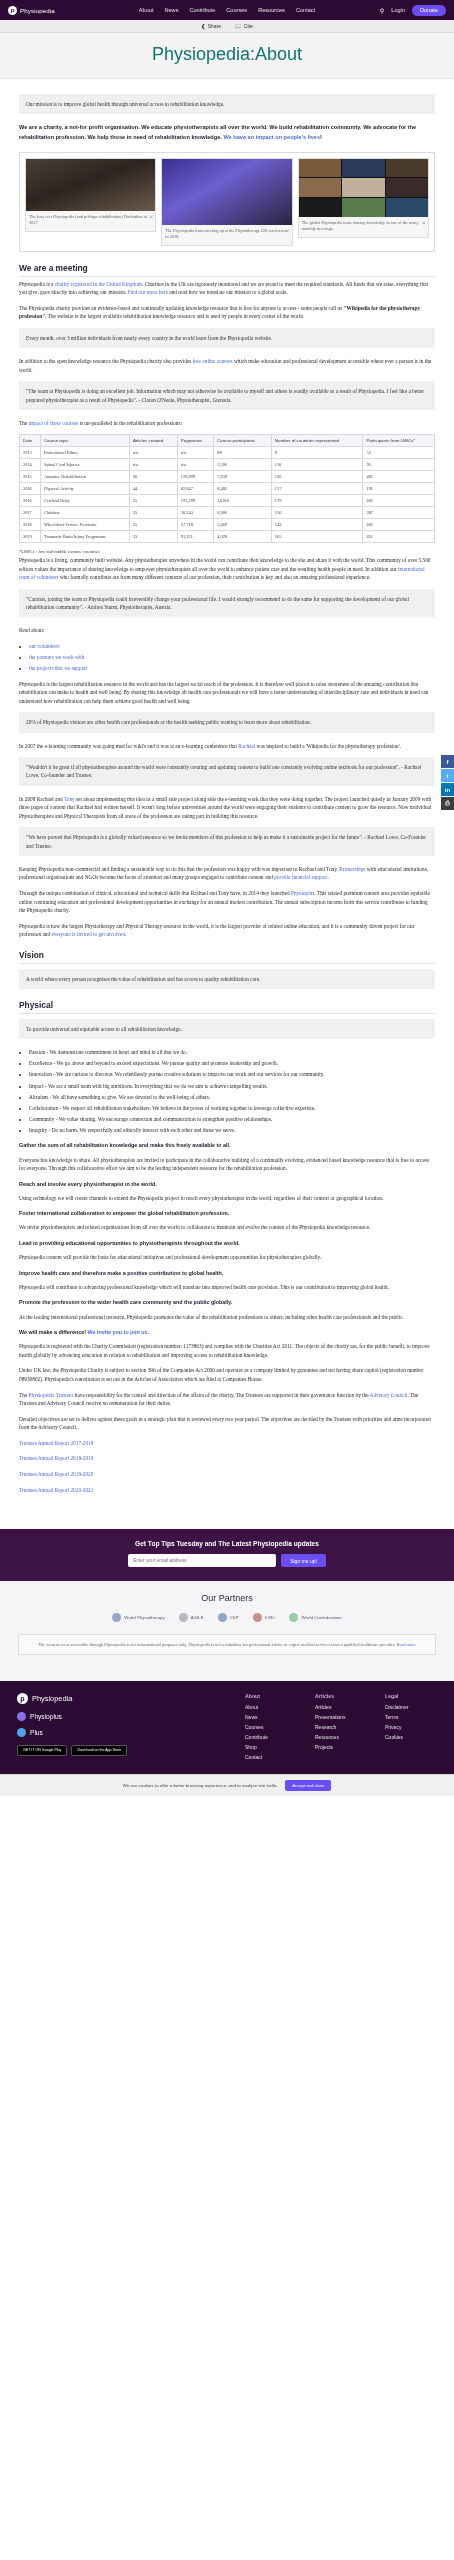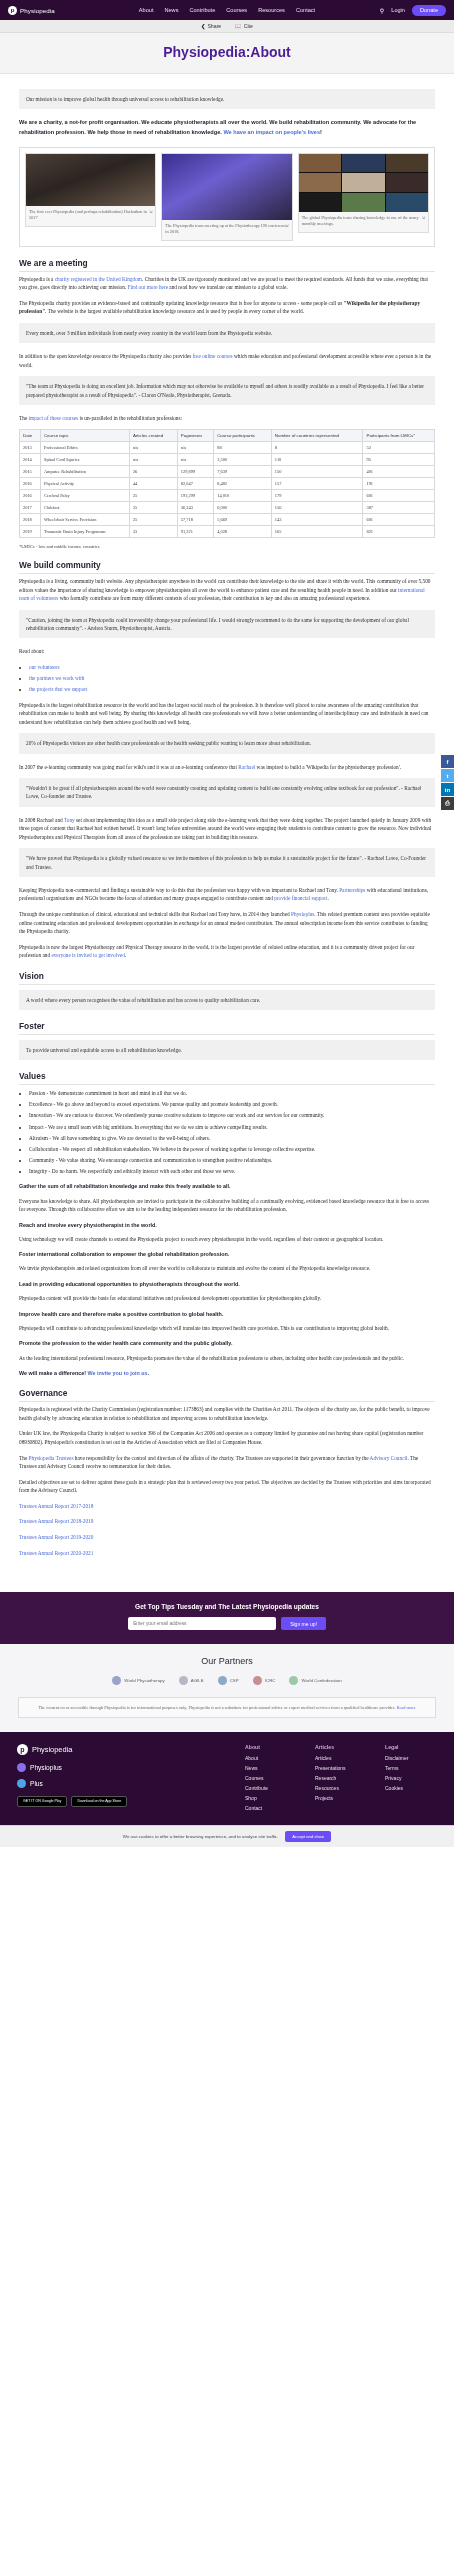--- a/index.html
+++ b/index.html
@@ -64,21 +64,21 @@
     display: flex; align-items: center; gap: 2px;
   }
 
   
   .titlewrap {
     background: #f4f4f4; padding: 11px 0 13px;
     text-align: center; border-bottom: 1px solid #e4e4e4;
   }
   .pagetitle {
     font-family: "Liberation Sans", sans-serif;
-    font-size: 14px; font-weight: 700; color: #4c1d95;
+    font-size: 18px; font-weight: 400; color: #0f766e;
   }
 
   
   .content { padding: 10px 19px 0; }
   .callout {
     background: #f0f0f0; padding: 6px 7px; margin: 5px 0 9px;
     font-size: 5.3px; color: #333; line-height: 1.55;
   }
   .lead {
     font-family: "Liberation Sans", sans-serif;
@@ -159,21 +159,21 @@
     font-size: 4.8px; padding: 0 5px; font-family: "Liberation Sans", sans-serif;
     color: #888;
   }
   .nlrow button {
     background: #6b4df6; color: #fff; border: none; border-radius: 2px;
     font-family: "Liberation Sans", sans-serif; font-size: 5px;
     padding: 0 9px; height: 13px; cursor: pointer;
   }
 
   
-  .partners { background: #f5f5f7; padding: 12px 18px 14px; text-align: center; }
+  .partners { background: #f5f5f7; padding: 12px 18px 26px; text-align: center; }
   .partners h3 {
     font-family: "Liberation Sans", sans-serif; font-size: 9px;
     color: #2b2b3a; font-weight: 400; margin-bottom: 10px;
   }
   .plogos { display: flex; align-items: center; justify-content: center; gap: 14px; flex-wrap: wrap; }
   .plogo {
     font-family: "Liberation Sans", sans-serif; font-size: 4.4px;
     color: #5a5a68; display: flex; align-items: center; gap: 3px;
   }
   .plogo .dot { width: 9px; height: 9px; border-radius: 50%; background: #9aa3c9; display: inline-block; }
@@ -406,21 +406,20 @@
             <td>33</td>
             <td>91,221</td>
             <td>4,028</td>
             <td>165</td>
             <td>821</td>
           </tr>
       </tbody>
     </table>
     <p class="tnote">*LMICs - low and middle income countries</p>
 
-    <h2 class="sec">We build community</h2>
     <p class="body">
       <span>Physiopedia is a living, community built website. Any physiotherapist anywhere in the world can contribute their knowledge to the site and share it with the world. This community of over 5,500 editors values the importance of sharing knowledge to empower physiotherapists all over the world to enhance patient care and the resulting health people in need. In addition our </span><a>international team of volunteers</a><span> who formally contribute are from many different contexts of our profession, their contribution is key and also an amazing professional experience.</span>
     </p>
     <div class="callout">"Caution, joining the team at Physiopedia could irreversibly change your professional life. I would strongly recommend to do the same for supporting the development of our global rehabilitation community". - Andrea Sturm, Physiotherapist, Austria.</div>
     <p class="body">Read about:</p>
     <ul class="bul">
       <li><a>our volunteers</a></li>
       <li><a>the partners we work with</a></li>
       <li><a>the projects that we support</a></li>
     </ul>
@@ -442,24 +441,23 @@
     <p class="body">
       <span>Through the unique combination of clinical, educational and technical skills that Rachael and Tony have, in 2014 they launched </span><a>Physioplus</a><span>. This related premium content area provides equitable online continuing education and professional development opportunities in exchange for an annual modest contribution. The annual subscription income from this service contributes to funding the Physiopedia charity.</span>
     </p>
     <p class="body">
       <span>Physiopedia is now the largest Physiotherapy and Physical Therapy resource in the world, it is the largest provider of related online education, and it is a community driven project for our profession and </span><a>everyone is invited to get involved</a><span>.</span>
     </p>
 
     <h2 class="sec">Vision</h2>
     <div class="callout">A world where every person recognises the value of rehabilitation and has access to quality rehabilitation care.</div>
 
-    <h2 class="sec">Foster</h2>
+    <h2 class="sec">Physical</h2>
     <div class="callout">To provide universal and equitable access to all rehabilitation knowledge.</div>
 
-    <h2 class="sec">Values</h2>
     <ul class="bul">
       <li>Passion - We demonstrate commitment in heart and mind in all that we do.</li>
       <li>Excellence - We go above and beyond to exceed expectations.  We pursue quality and promote leadership and growth.</li>
       <li>Innovation - We are curious to discover.  We relentlessly pursue creative solutions to improve our work and our services for our community.</li>
       <li>Impact - We are a small team with big ambitions. In everything that we do we aim to achieve compelling  results.</li>
       <li>Altruism - We all have something to give. We are devoted to the well-being of others.</li>
       <li>Collaboration - We respect all rehabilitation stakeholders. We believe in the power of working together to leverage collective expertise.</li>
       <li>Community - We value sharing. We encourage connection and communication to strengthen positive relationships.</li>
       <li>Integrity - Do no harm. We respectfully and ethically interact with each other and those we serve.</li>
     </ul>
@@ -474,21 +472,20 @@
     <p class="body">Physiopedia content will provide the basis for educational initiatives and professional development opportunities for physiotherapists globally.</p>
     <p class="bold">Improve health care and therefore make a positive contribution to global health.</p>
     <p class="body">Physiopedia will contribute to advancing professional knowledge which will translate into improved health care provision. This is our contribution to improving global health.</p>
     <p class="bold">Promote the profession to the wider health care community and the public globally.</p>
     <p class="body">As the leading international professional resource, Physiopedia promotes the value of the rehabilitation professions to others, including other health care professionals and the public.</p>
     <p class="bold">
       <span>We will make a difference!</span>
       <a>We invite you to join us</a><span>.</span>
     </p>
 
-    <h2 class="sec">Governance</h2>
     <p class="body">Physiopedia is registered with the Charity Commission (registration number: 1173863) and complies with the Charities Act 2011. The objects of the charity are, for the public benefit, to improve health globally by advancing education in relation to rehabilitation and improving access to rehabilitation knowledge.</p>
     <p class="body">Under UK law, the Physiopedia Charity is subject to section 396 of the Companies Act 2006 and operates as a company limited by guarantee and not having share capital (registration number 08930802). Physiopedia's constitution is set out in the Articles of Association which are filed at Companies House.</p>
     <p class="body">
       <span>The </span><a>Physiopedia Trustees</a><span> have responsibility for the control and direction of the affairs of the charity. The Trustees are supported in their governance function by the </span><a>Advisory Council</a><span>. The Trustees and Advisory Council receive no remuneration for their duties.</span>
     </p>
     <p class="body">Detailed objectives are set to deliver against these goals in a strategic plan that is reviewed every two year period. The objectives are decided by the Trustees with priorities and aims incorporated from the Advisory Council.</p>
 
     <p class="body"><a>Trustees Annual Report 2017-2018</a></p>
     <p class="body"><a>Trustees Annual Report 2018-2019</a></p>
     <p class="body"><a>Trustees Annual Report 2019-2020</a></p>

